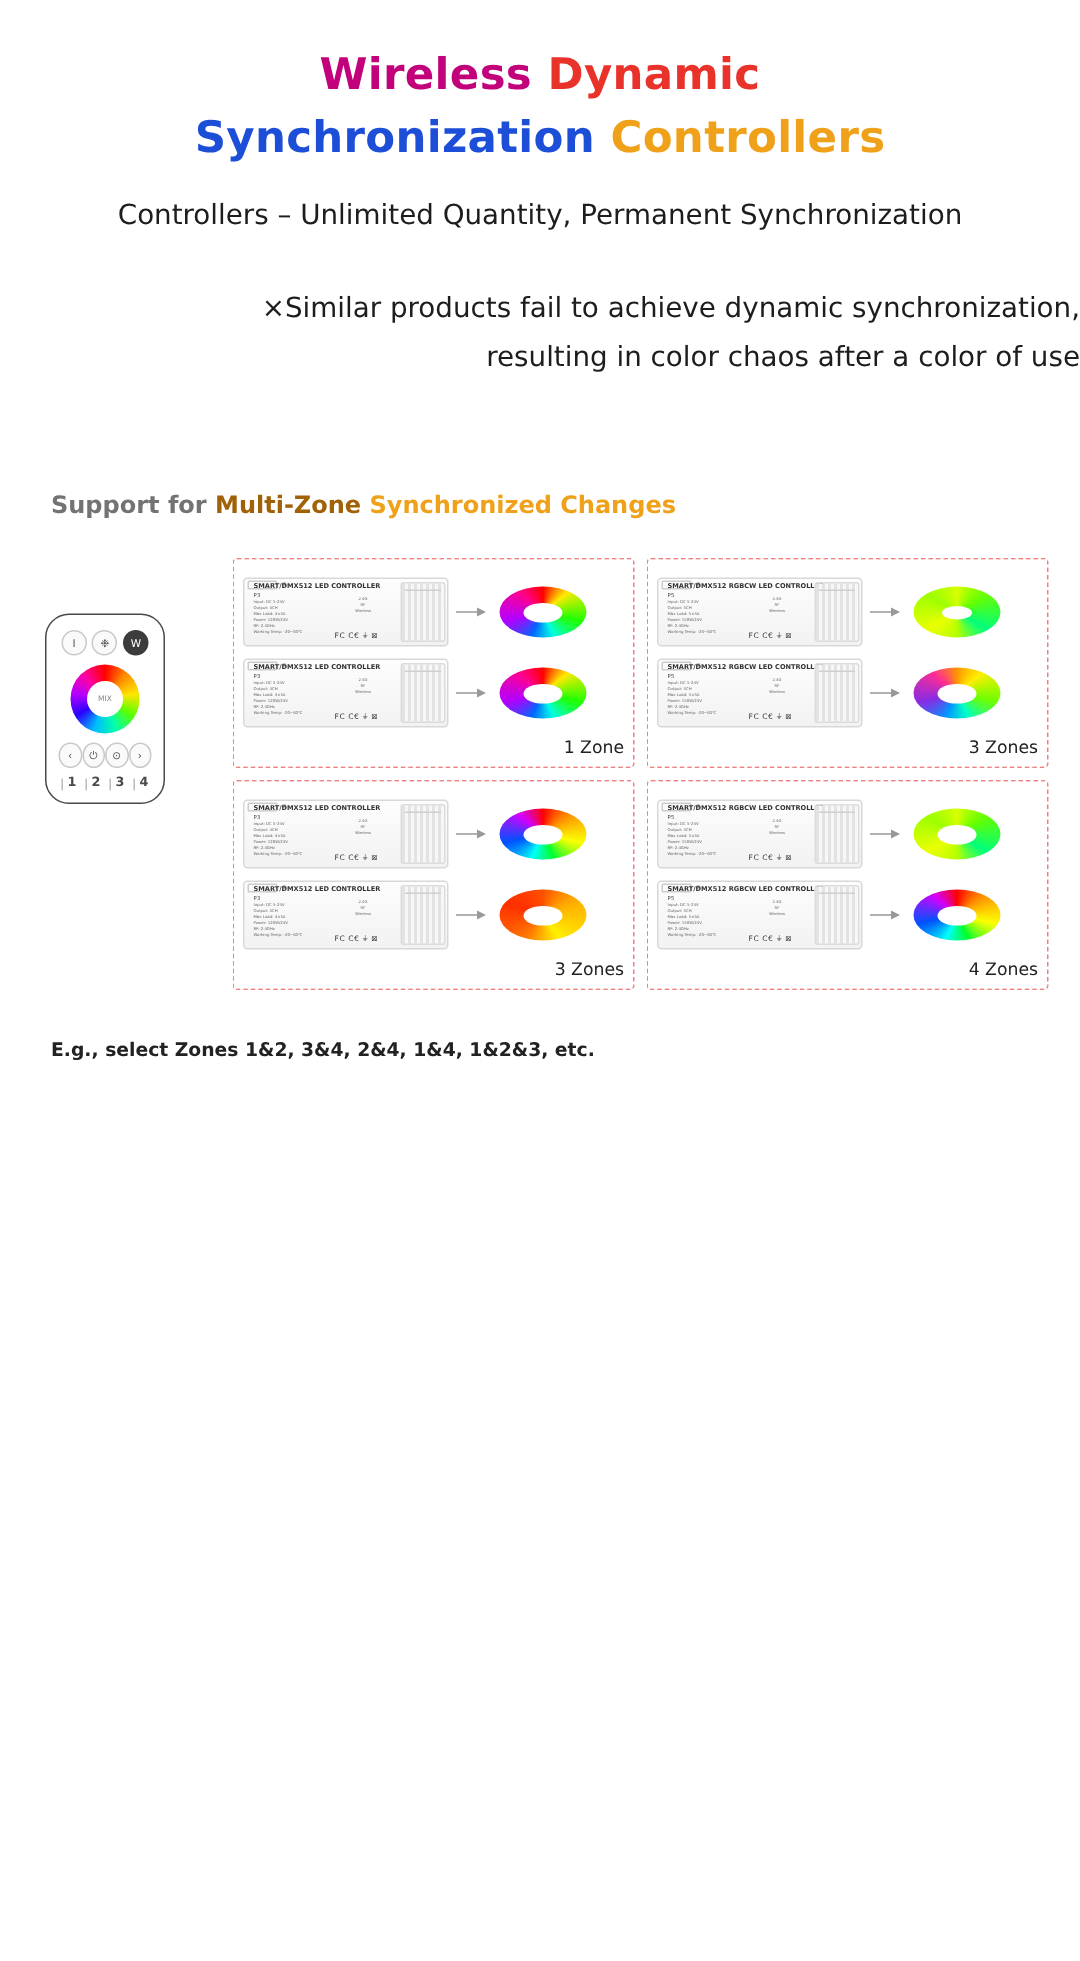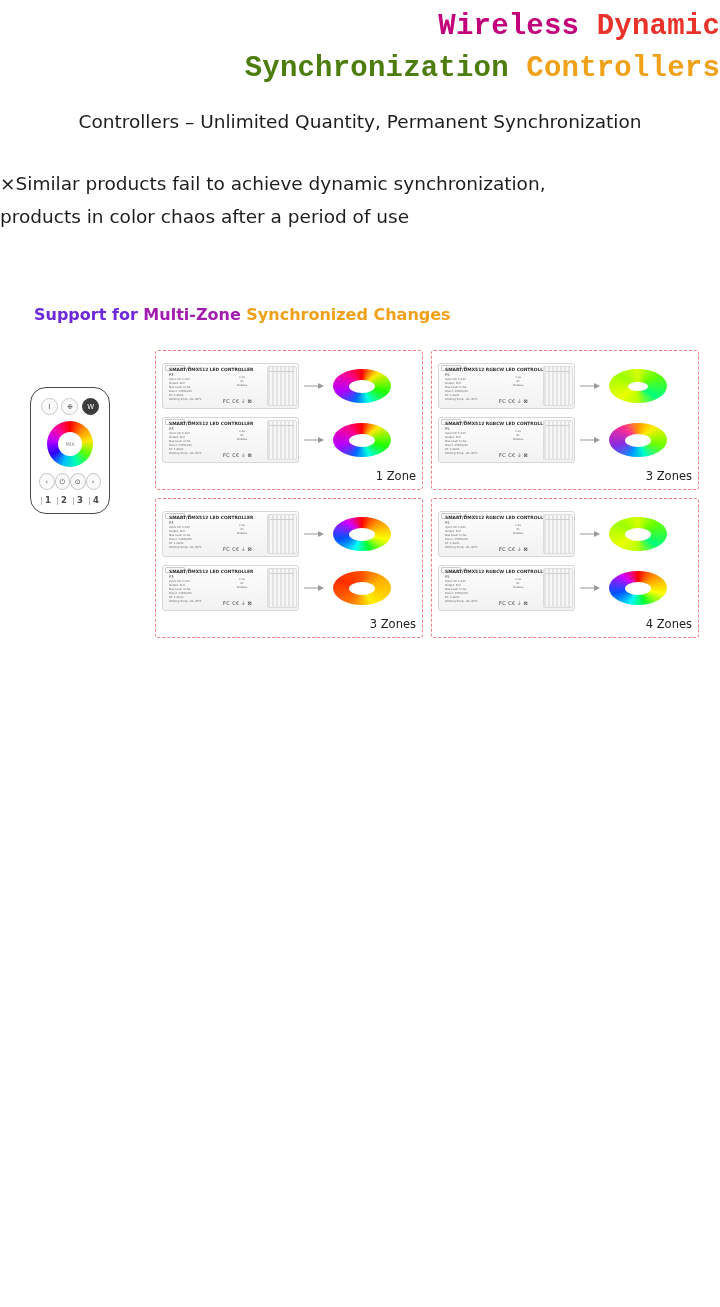--- a/index.html
+++ b/index.html
@@ -11,58 +11,57 @@
     width: 720px;
     height: 1307px;
     position: relative;
     font-family: "DejaVu Sans", "Liberation Sans", sans-serif;
     color: #222;
     overflow: hidden;
   }
 
   
   .headline {
-    text-align: right;
-    padding-top: 6px;
+    text-align: center;
+    padding-top: 28px;
     font-size: 29px;
     font-weight: bold;
     line-height: 1.45;
     letter-spacing: .2px;
-    font-family: Liberation Mono, monospace;
   }
   .headline .l1 { display:block; }
   .headline .l2 { display:block; }
   .w1 { color:#c2027b; }
   .w2 { color:#e8322a; }
-  .w3 { color:#4d7c0f; }
+  .w3 { color:#1d4ed8; }
   .w4 { color:#f0a11a; }
 
   .subhead {
     text-align:center;
     font-size:18.5px;
     line-height:1.75;
     color:#1d1d1d;
     margin-top: 16px;
   }
   .warn {
-    text-align:left;
+    text-align:right;
     font-size:18.5px;
     line-height:1.75;
     color:#1d1d1d;
     margin-top: 30px;
   }
 
   
   .sec-title {
     font-size:16px;
     font-weight:bold;
     margin: 0 0 0 34px;
   }
-  .sec-title .g1 { color:#6d28d9; }
-  .sec-title .g2 { color:#a21caf; }
+  .sec-title .g1 { color:#737373; }
+  .sec-title .g2 { color:#a16207; }
   .sec-title .g3 { color:#f0a11a; }
   .sec-sub {
     font-size:12.5px;
     font-weight:bold;
     color:#222;
     margin: 4px 0 0 34px;
   }
 
   
   .section { position:relative; }
@@ -229,21 +228,21 @@
     <span class="w3">Synchronization </span><span class="w4">Controllers</span>
   </span>
 </div>
 
 <div class="subhead">
   <div>Controllers – Unlimited Quantity, Permanent Synchronization</div>
 </div>
 
 <div class="warn">
   <div>×Similar products fail to achieve dynamic synchronization,</div>
-  <div>products in color chaos after a period of use</div>
+  <div>resulting in color chaos after a color of use</div>
 </div>
 
 <div class="section" style="margin-top:72px;">
 
   <div class="sec-title">
     <span class="g1">Support for </span><span class="g2">Multi-Zone</span><span class="g3"> Synchronized Changes</span>
   </div>
 
   <div class="pos" style="left:30px; top:82px;">
     <div class="remote">
@@ -522,14 +521,15 @@
         </div>
         <div class="zone-caption">4 Zones</div>
       </div>
 
     </div>
   </div>
 </div>
 
 <div class="section" style="margin-top:346px;">
 
+  <div class="sec-sub">E.g., select Zones 1&amp;2, 3&amp;4, 2&amp;4, 1&amp;4, 1&amp;2&amp;3, etc.</div>
 
 </div>
 
 </body></html>

